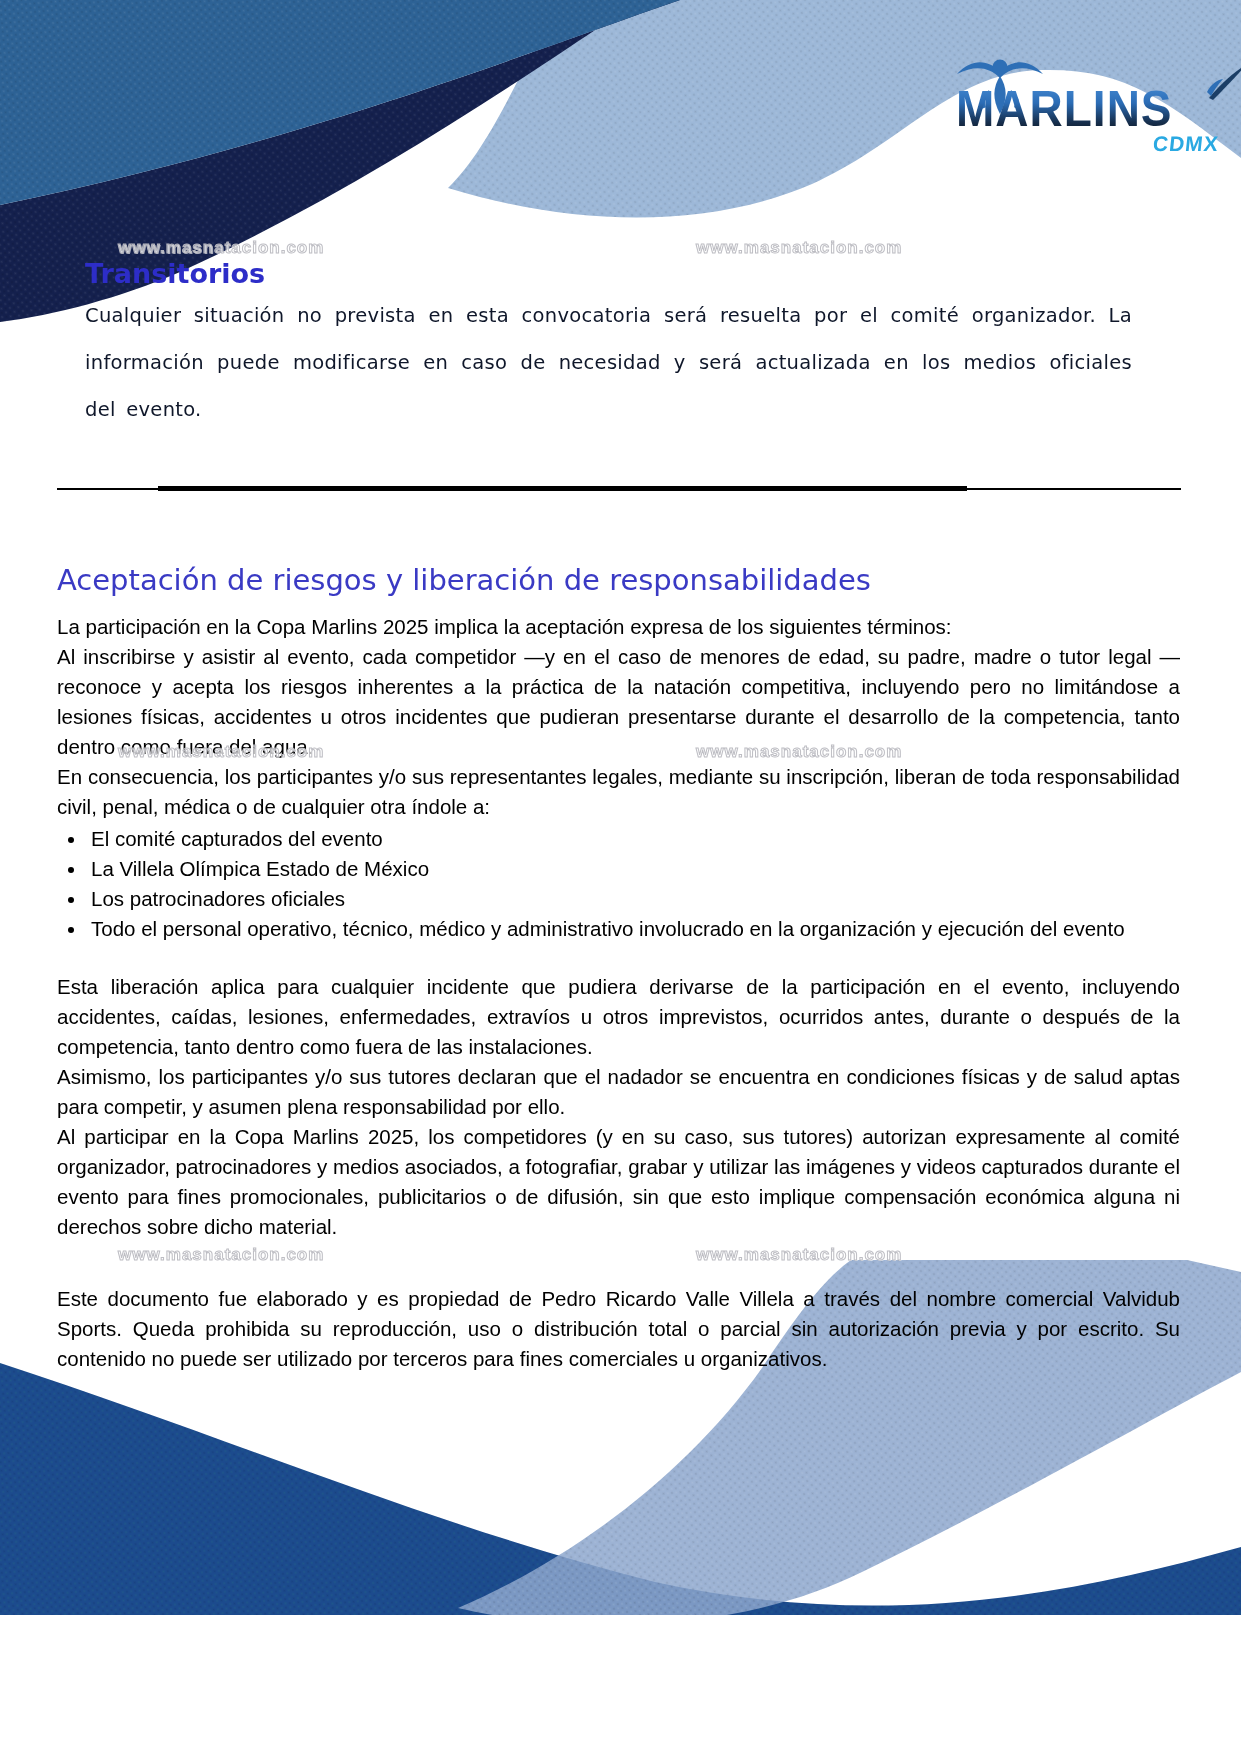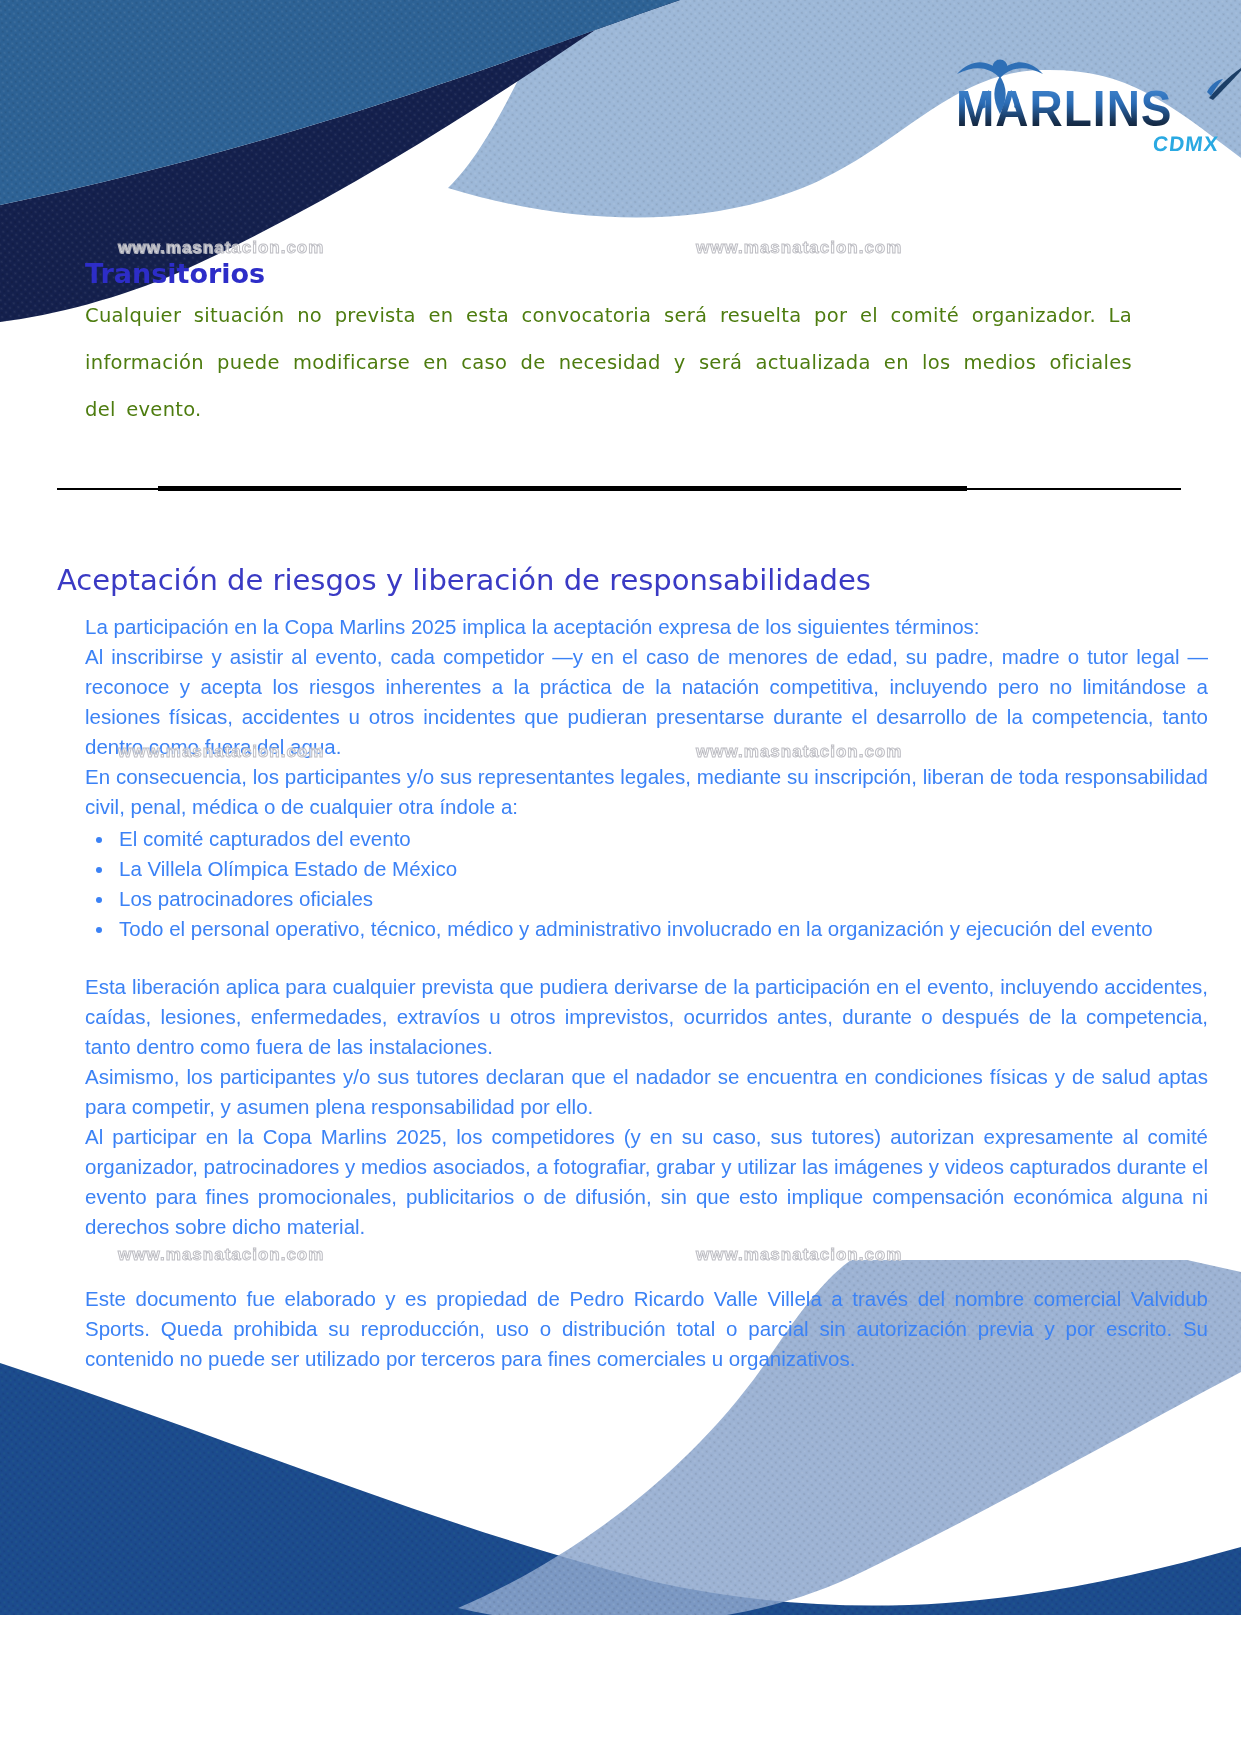--- a/index.html
+++ b/index.html
@@ -50,41 +50,41 @@
     position:absolute;left:85px;top:236px;
     font-family:"DejaVu Sans",sans-serif;
     font-weight:bold;font-size:27px;color:#2d2dc8;
     z-index:2;
   }
   .t-body{
     position:absolute;left:85px;top:272px;width:1047px;
     font-family:"DejaVu Sans",sans-serif;
     font-size:19.5px;line-height:47px;
     text-align:justify;word-spacing:4px;letter-spacing:0.3px;
-    color:#4d7c0f;z-index:2;
+    color:#0f172a;z-index:2;
   }
 
   
   .divider{position:absolute;left:0;top:0;width:100%;z-index:2;}
   .div-seg{position:absolute;background:#000;}
   .div-thin-l{left:57px;top:488px;width:101px;height:2px;}
   .div-thick{left:158px;top:486px;width:809px;height:5px;}
   .div-thin-r{left:967px;top:488px;width:214px;height:2px;}
 
   
   .a-title{
     position:absolute;left:57px;top:539px;
     font-family:"DejaVu Sans",sans-serif;
     font-weight:normal;font-size:29px;color:#3a3ac4;
     z-index:2;
   }
   .a-body{
     position:absolute;left:57px;top:612px;width:1123px;
     font-size:20.5px;line-height:30px;text-align:justify;
-    color:#3b82f6;z-index:2;margin-left:28px;
+    color:#000000;z-index:2;
   }
   .a-body p{margin:0;}
   .a-body p.gap-lg{margin-top:28px;}
   .a-body p.gap-xl{margin-top:42px;}
   .a-body ul{margin:2px 0 0 0;padding-left:30px;}
   .a-body li{margin:0;padding-left:4px;}
 </style>
 </head>
 <body>
 
@@ -147,21 +147,21 @@
   <div class="a-body">
     <p>La participación en la Copa Marlins 2025 implica la aceptación expresa de los siguientes términos:</p>
     <p>Al inscribirse y asistir al evento, cada competidor —y en el caso de menores de edad, su padre, madre o tutor legal — reconoce y acepta los riesgos inherentes a la práctica de la natación competitiva, incluyendo pero no limitándose a lesiones físicas, accidentes u otros incidentes que pudieran presentarse durante el desarrollo de la competencia, tanto dentro como fuera del agua.</p>
     <p>En consecuencia, los participantes y/o sus representantes legales, mediante su inscripción, liberan de toda responsabilidad civil, penal, médica o de cualquier otra índole a:</p>
     <ul>
       <li>El comité capturados del evento</li>
       <li>La Villela Olímpica Estado de México</li>
       <li>Los patrocinadores oficiales</li>
       <li>Todo el personal operativo, técnico, médico y administrativo involucrado en la organización y ejecución del evento</li>
     </ul>
-    <p class="gap-lg">Esta liberación aplica para cualquier prevista que pudiera derivarse de la participación en el evento, incluyendo accidentes, caídas, lesiones, enfermedades, extravíos u otros imprevistos, ocurridos antes, durante o después de la competencia, tanto dentro como fuera de las instalaciones.</p>
+    <p class="gap-lg">Esta liberación aplica para cualquier incidente que pudiera derivarse de la participación en el evento, incluyendo accidentes, caídas, lesiones, enfermedades, extravíos u otros imprevistos, ocurridos antes, durante o después de la competencia, tanto dentro como fuera de las instalaciones.</p>
     <p>Asimismo, los participantes y/o sus tutores declaran que el nadador se encuentra en condiciones físicas y de salud aptas para competir, y asumen plena responsabilidad por ello.</p>
     <p>Al participar en la Copa Marlins 2025, los competidores (y en su caso, sus tutores) autorizan expresamente al comité organizador, patrocinadores y medios asociados, a fotografiar, grabar y utilizar las imágenes y videos capturados durante el evento para fines promocionales, publicitarios o de difusión, sin que esto implique compensación económica alguna ni derechos sobre dicho material.</p>
     <p class="gap-xl">Este documento fue elaborado y es propiedad de Pedro Ricardo Valle Villela a través del nombre comercial Valvidub Sports. Queda prohibida su reproducción, uso o distribución total o parcial sin autorización previa y por escrito. Su contenido no puede ser utilizado por terceros para fines comerciales u organizativos.</p>
   </div>
 
   <svg id="footer-deco" class="deco" width="1241" height="355" viewBox="0 0 1241 355">
     <defs>
       <pattern id="ht2" width="6" height="6" patternUnits="userSpaceOnUse" patternTransform="rotate(40)">
         <circle cx="1.5" cy="1.5" r="1.1" fill="rgba(46,150,120,0.16)"></circle>
         <circle cx="4.5" cy="4.5" r="1.1" fill="rgba(0,0,40,0.12)"></circle>

